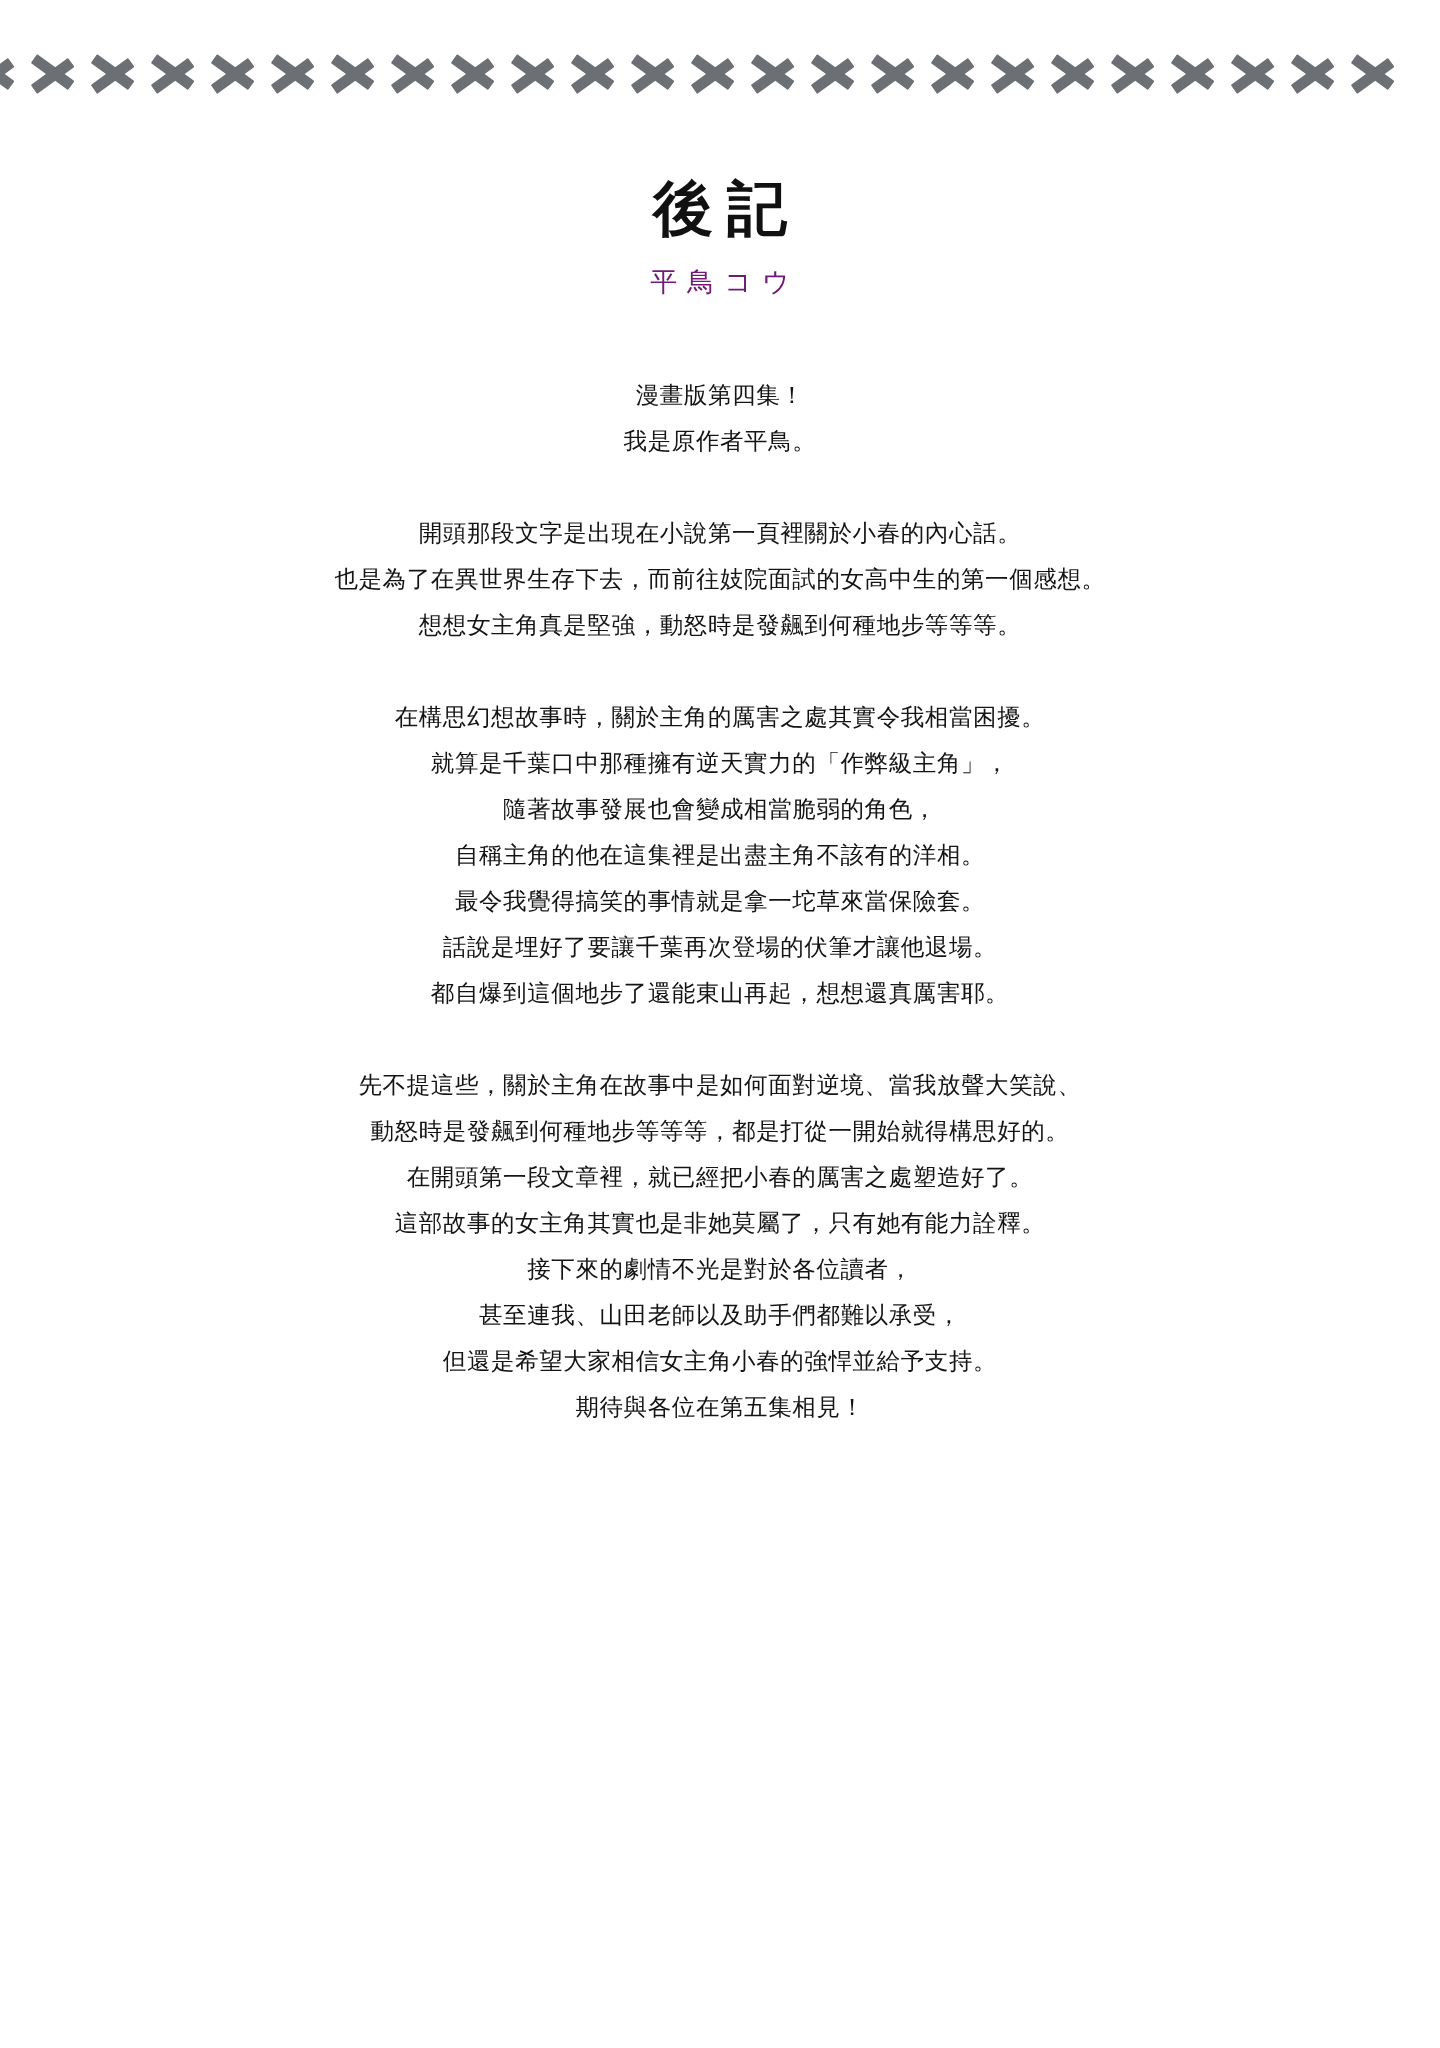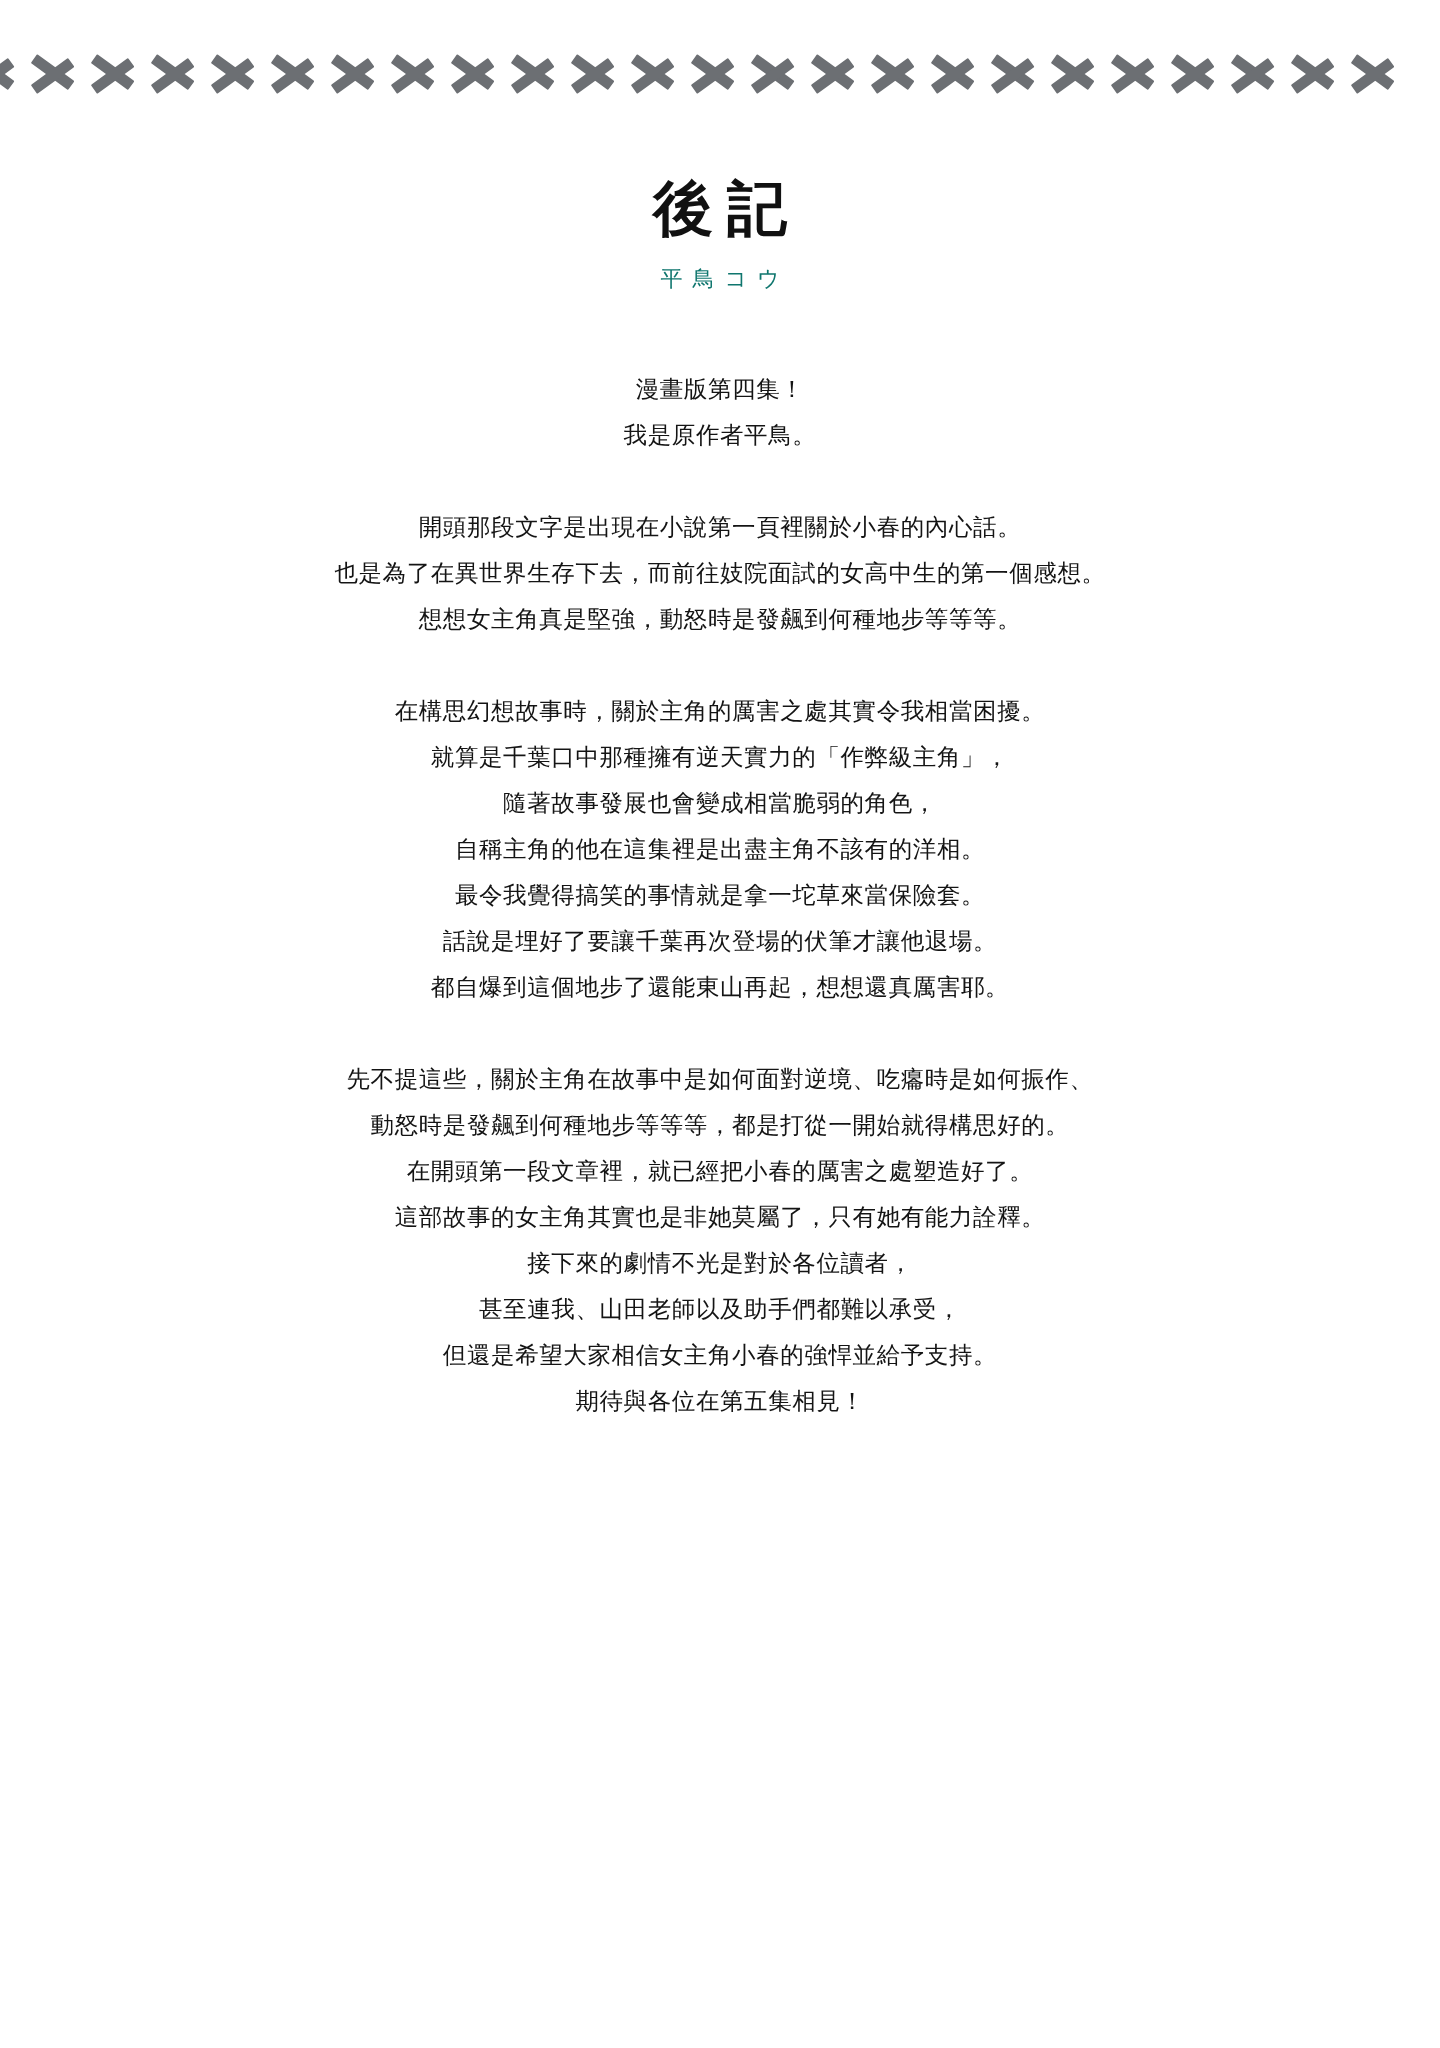--- a/index.html
+++ b/index.html
@@ -75,25 +75,25 @@
   .doc-title {
     font-size: 60px;
     font-weight: 700;
     letter-spacing: 14px;
     text-indent: 14px;
     color: #111111;
     line-height: 1.1;
   }
   .doc-author {
     margin-top: 22px;
-    font-size: 22px;
+    font-size: 27px;
     font-weight: 500;
     letter-spacing: 10px;
     text-indent: 10px;
-    color: #0f766e;
+    color: #701a75;
   }
 
   
   .body-copy {
     margin-top: 72px;
     width: 1100px;
     text-align: center;
   }
   .para {
     font-size: 23.5px;
@@ -162,21 +162,21 @@
       <p class="para">
         <span class="line">在構思幻想故事時，關於主角的厲害之處其實令我相當困擾。</span>
         <span class="line">就算是千葉口中那種擁有逆天實力的「作弊級主角」，</span>
         <span class="line">隨著故事發展也會變成相當脆弱的角色，</span>
         <span class="line">自稱主角的他在這集裡是出盡主角不該有的洋相。</span>
         <span class="line">最令我覺得搞笑的事情就是拿一坨草來當保險套。</span>
         <span class="line">話說是埋好了要讓千葉再次登場的伏筆才讓他退場。</span>
         <span class="line">都自爆到這個地步了還能東山再起，想想還真厲害耶。</span>
       </p>
       <p class="para">
-        <span class="line">先不提這些，關於主角在故事中是如何面對逆境、吃癟時是如何振作、</span>
+        <span class="line">先不提這些，關於主角在故事中是如何面對逆境、當我放聲大笑說、</span>
         <span class="line">動怒時是發飆到何種地步等等等，都是打從一開始就得構思好的。</span>
         <span class="line">在開頭第一段文章裡，就已經把小春的厲害之處塑造好了。</span>
         <span class="line">這部故事的女主角其實也是非她莫屬了，只有她有能力詮釋。</span>
         <span class="line">接下來的劇情不光是對於各位讀者，</span>
         <span class="line">甚至連我、山田老師以及助手們都難以承受，</span>
         <span class="line">但還是希望大家相信女主角小春的強悍並給予支持。</span>
         <span class="line">期待與各位在第五集相見！</span>
       </p>
     </div>
 

